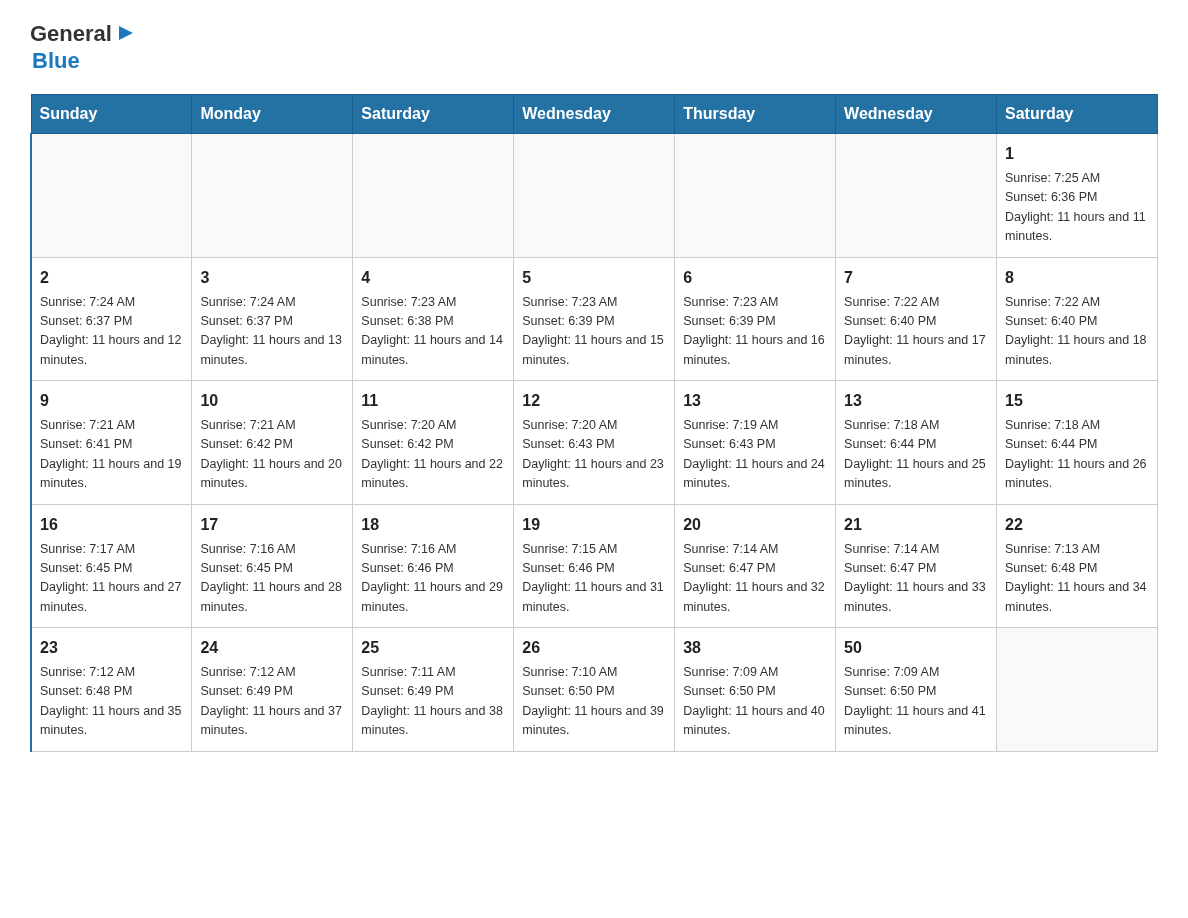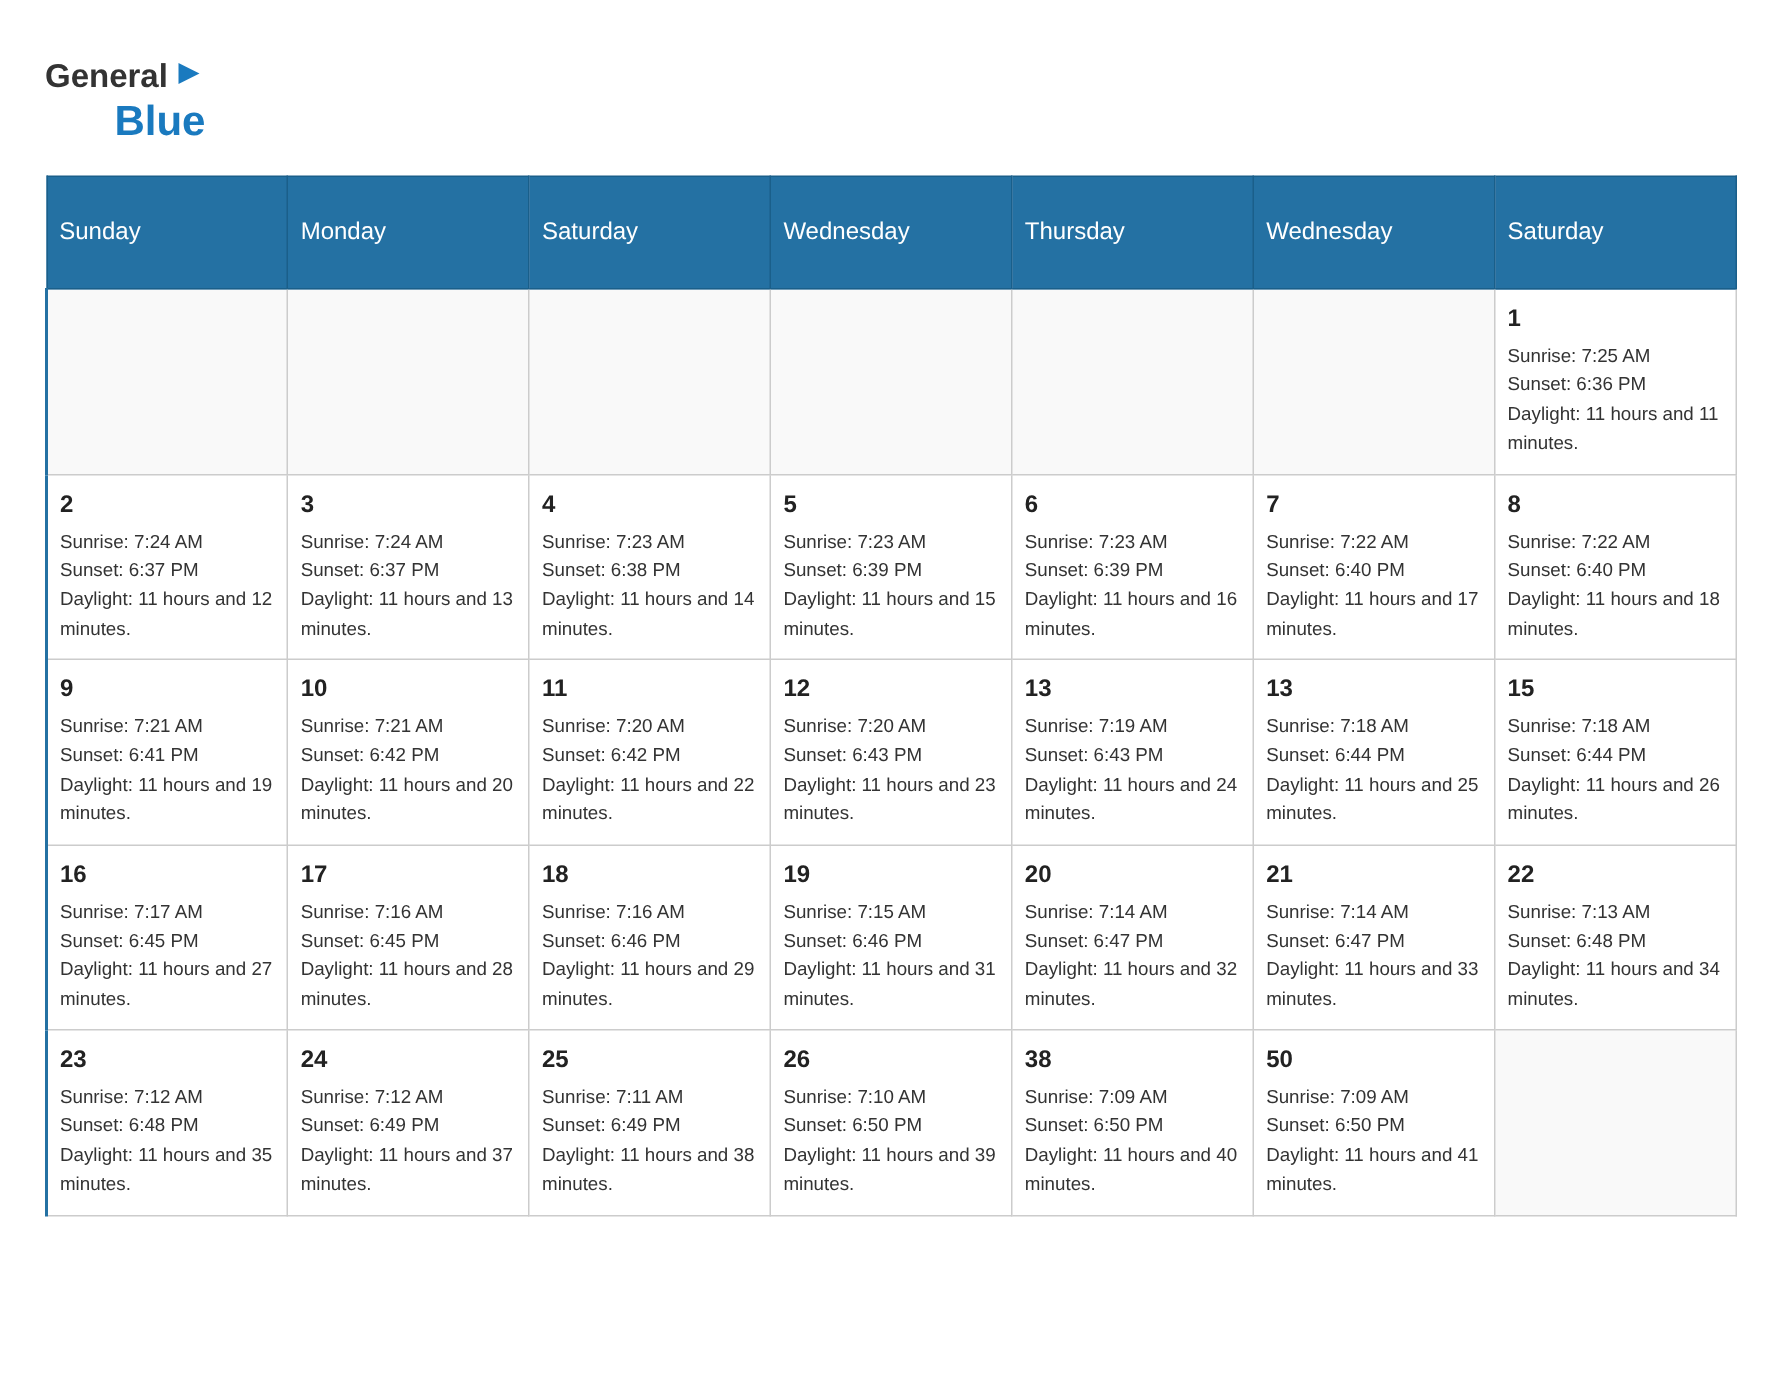--- a/index.html
+++ b/index.html
@@ -17,32 +17,30 @@
       margin-bottom: 20px;
     }
     .logo-text-general {
       font-size: 22px;
       font-weight: bold;
       color: #333;
     }
     .logo-wrapper {
       display: flex;
       flex-direction: column;
-      margin-top: 16px;
     }
     .logo-line1 {
       display: flex;
       align-items: center;
     }
     .logo-line2 {
-      font-size: 28px;
+      font-size: 22px;
       font-weight: bold;
       color: #1a7abf;
       margin-left: 2px;
-      text-align: right;
     }
     .title-block {
       text-align: right;
     }
     .month-title {
       font-size: 52px;
       font-weight: bold;
       color: #222;
       line-height: 1.1;
     }
@@ -53,22 +51,22 @@
     }
     .calendar-table {
       width: 100%;
       border-collapse: collapse;
       table-layout: fixed;
     }
     .calendar-table thead th {
       background-color: #2471a3;
       color: #fff;
       font-size: 16px;
-      font-weight: normal;
-      padding: 28px 8px;
+      font-weight: bold;
+      padding: 10px 8px;
       text-align: left;
       border: 1px solid #1a5f8a;
     }
     .calendar-table tbody td {
       border: 1px solid #ccc;
       vertical-align: top;
       padding: 8px 8px 10px 8px;
       height: 110px;
       font-size: 13px;
       color: #333;

